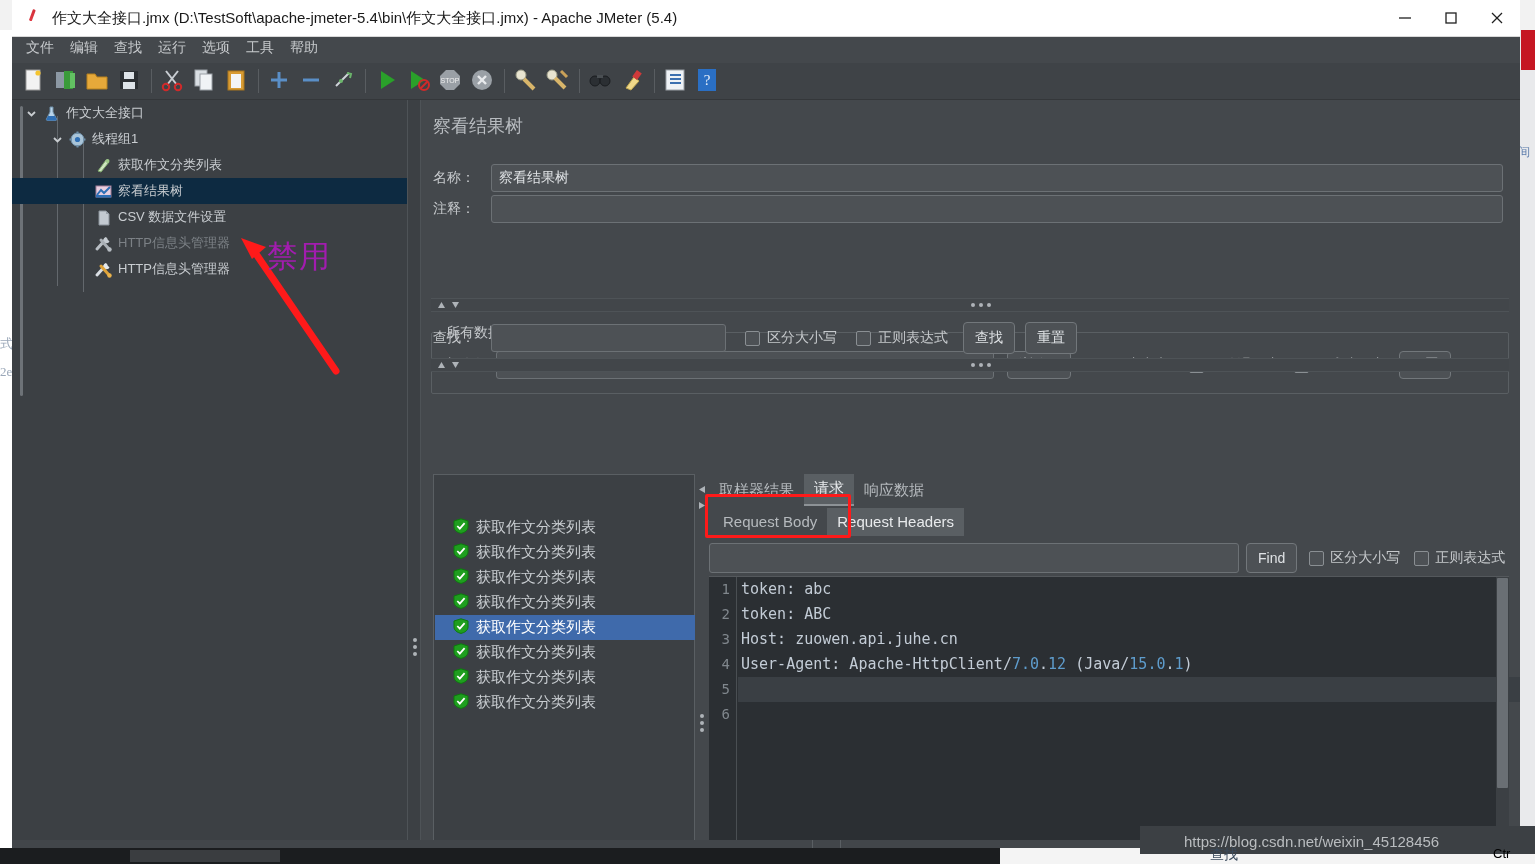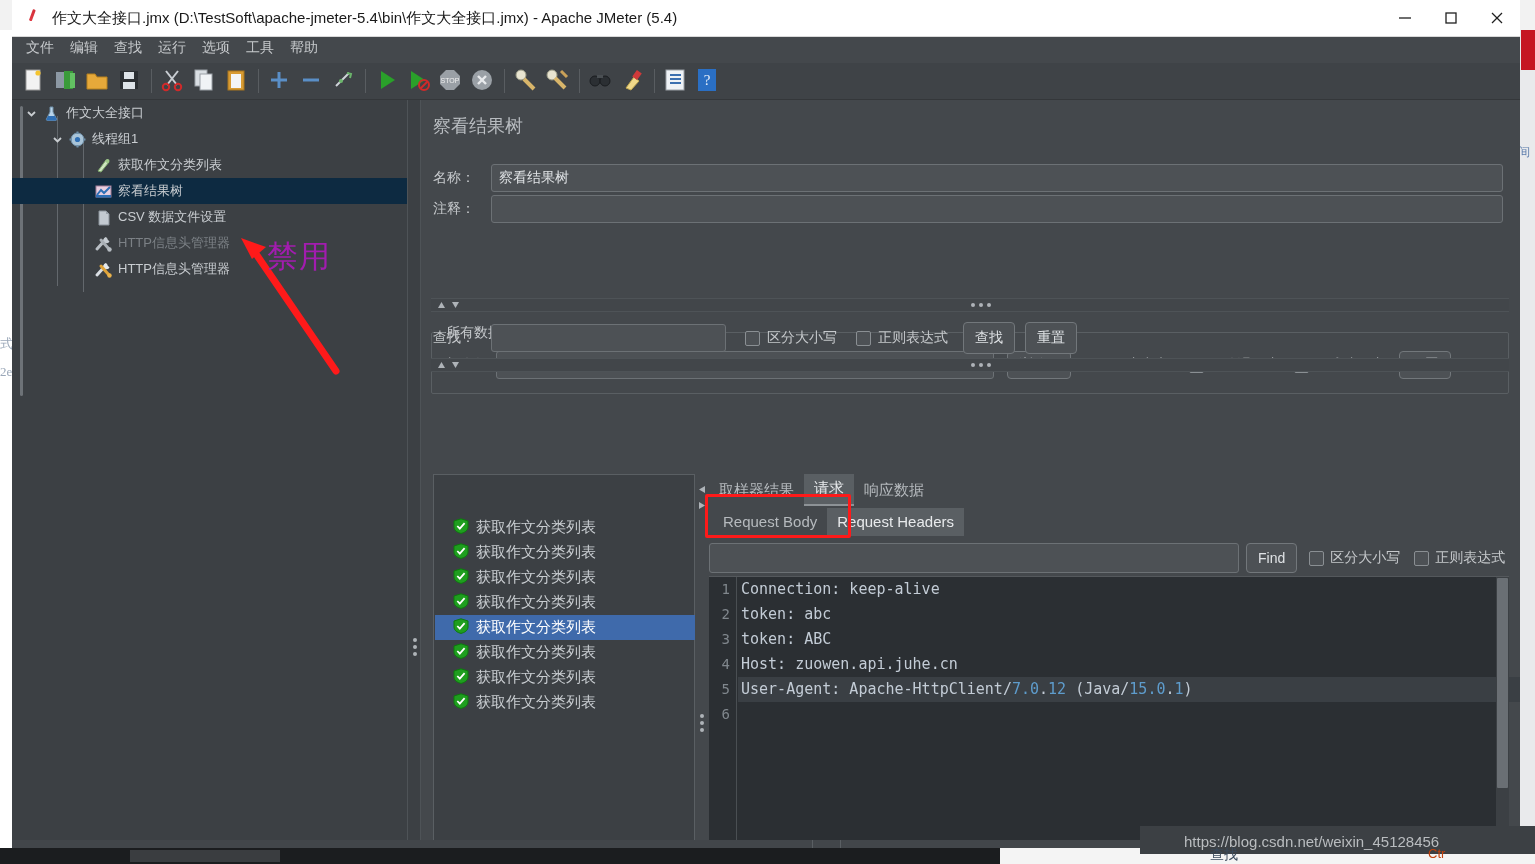--- a/index.html
+++ b/index.html
@@ -270,21 +270,21 @@
   }
   #watermark-bg {
     position: absolute; left: 1140px; top: 826px; width: 395px; height: 28px;
     background: #3c4044; z-index: 59;
   }
   #bg-bottom-txt {
     position: absolute; left: 1210px; top: 846px; font-size: 14px; color: #3a4a5c;
     font-family: "Liberation Sans", sans-serif; z-index: 61;
   }
   #bg-bottom-txt2 {
-    position: absolute; left: 1428px; top: 846px; font-size: 13px; color: #c2410c;
+    position: absolute; left: 1493px; top: 846px; font-size: 13px; color: #000000;
     font-family: "Liberation Sans", sans-serif; z-index: 61;
   }
 </style>
 </head>
 <body>
 
 <div id="desktop-bg">
   <div class="bg-strip-left"></div>
   <div class="bg-strip-left-txt">式2eG</div>
   <div class="bg-right-col"></div>
@@ -760,21 +760,20 @@
         <div id="code-hl-row"></div>
         <div id="gutter">
           <div class="gline">1</div>
           <div class="gline">2</div>
           <div class="gline">3</div>
           <div class="gline">4</div>
           <div class="gline">5</div>
           <div class="gline">6</div>
         </div>
         <div id="code-lines">
-          <div class="cline"><span>Connection: keep-alive</span></div>
           <div class="cline"><span>token: abc</span></div>
           <div class="cline"><span>token: ABC</span></div>
           <div class="cline"><span>Host: zuowen.api.juhe.cn</span></div>
           <div class="cline"><span>User-Agent: Apache-HttpClient/</span><span class="num">7.0</span><span>.</span><span class="num">12</span><span> (Java/</span><span class="num">15.0</span><span>.</span><span class="num">1</span><span>)</span></div>
           <div class="cline-empty"></div>
         </div>
         <div id="code-vscroll">
           <div id="code-vthumb"></div>
         </div>
       </div>

